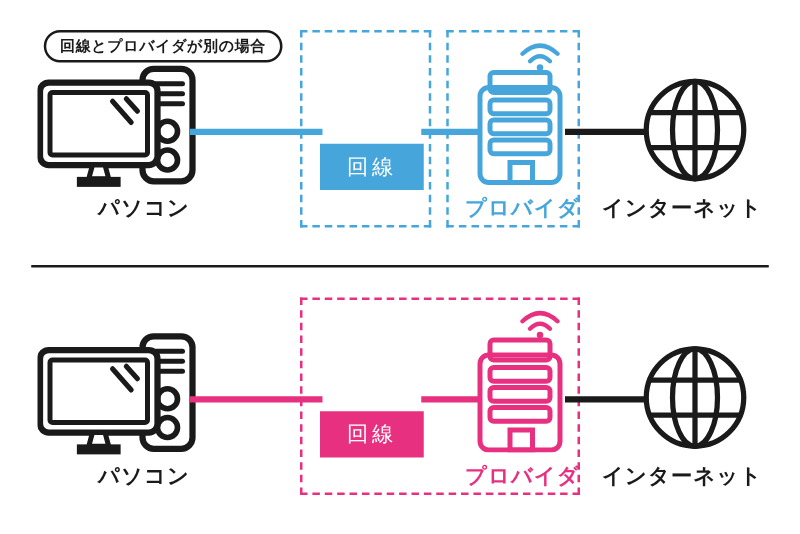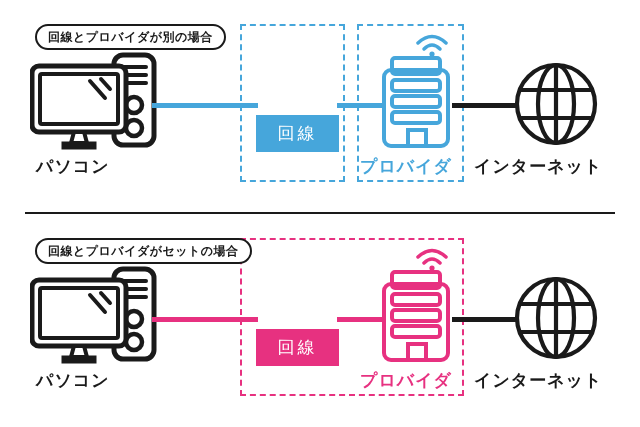--- a/index.html
+++ b/index.html
@@ -16,21 +16,21 @@
 
   .pill{
     position:absolute;left:35px;top:24px;height:22px;
     display:inline-flex;align-items:center;
     padding:0 11px;border:2px solid var(--ink,#1a1a1a);border-radius:14px;
     background:#fff;font-size:12px;font-weight:700;letter-spacing:.5px;white-space:nowrap;z-index:4;
   }
 
   .icon-svg{display:block}
   .pc-icon{position:absolute;left:30px;top:52px;width:128px;height:100px;color:var(--ink,#1a1a1a);}
-  .node-label{position:absolute;font-size:17px;font-weight:700;text-align:left;letter-spacing:1px;white-space:nowrap;z-index:3;}
+  .node-label{position:absolute;font-size:17px;font-weight:700;text-align:right;letter-spacing:1px;white-space:nowrap;z-index:3;}
   .pc-label{left:36px;top:155px;width:116px;color:var(--ink,#1a1a1a);}
 
   .conn{position:absolute;top:103px;height:5px;z-index:2;}
   .conn.c1{left:152px;width:106px;background:var(--accent);}
   .conn.c2{left:337px;width:46px;background:var(--accent);}
   .conn.c3{left:452px;width:64px;background:var(--ink,#1a1a1a);}
 
   .dashed{position:absolute;top:24px;height:158px;border:2.5px dashed var(--accent);box-sizing:border-box;z-index:1;}
   .dash-line{left:240px;width:105px;}
   .dash-provider{left:357px;width:107px;}
@@ -114,23 +114,20 @@
         <line x1="7" y1="29" x2="79" y2="29"></line>
         <line x1="7" y1="57" x2="79" y2="57"></line>
       </g>
     </svg>
     <div class="node-label internet-label">インターネット</div>
   </div>
 
   <div class="divider"></div>
 
   <div class="section bottom" style="--accent: #E73180;">
-    <div class="pill">
-      <span>回線とプロバイダがセットの場合</span>
-    </div>
 
     <div class="dashed dash-both"></div>
 
     <svg class="icon-svg pc-icon" viewBox="0 0 128 100">
       <g fill="#fff" stroke="currentColor" stroke-width="5">
         <rect x="84" y="3" width="40" height="90" rx="9"></rect>
         <g stroke-width="4" stroke-linecap="round">
           <line x1="94" y1="15" x2="116" y2="15"></line>
           <line x1="94" y1="23" x2="116" y2="23"></line>
           <line x1="94" y1="31" x2="116" y2="31"></line>

